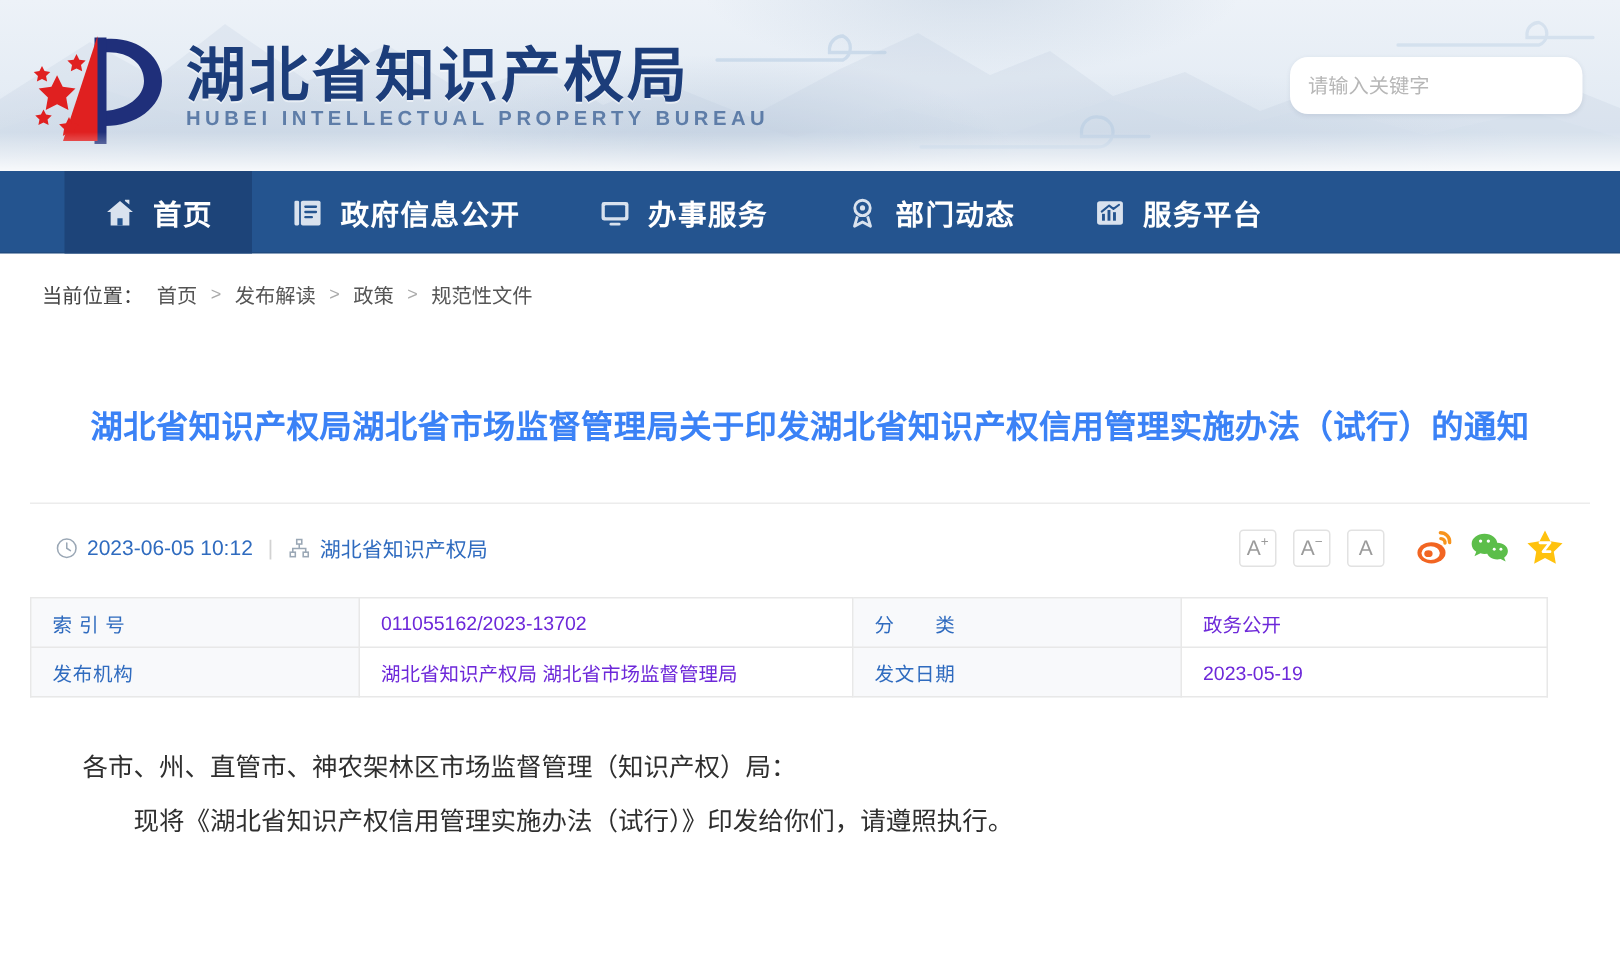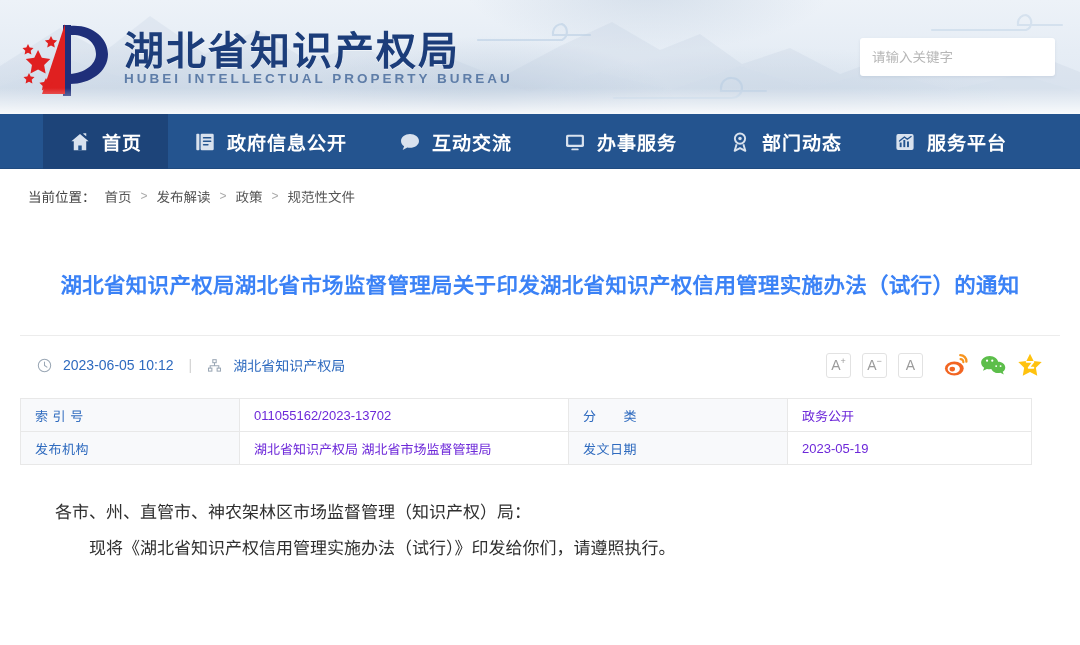--- a/index.html
+++ b/index.html
@@ -38,21 +38,21 @@
     text-shadow:0 1px 0 rgba(255,255,255,.5);
   }
   .brand-en{
     margin-top:0;font-size:13.5px;font-weight:600;letter-spacing:3.0px;
     color:#5e7da8;white-space:nowrap;
   }
 
   .searchbox{
     position:absolute;right:25px;top:38px;
     width:195px;height:38px;display:flex;
-    background:#fff;border-radius:3px;overflow:hidden;
+    background:#fff;border-radius:12px;overflow:hidden;
     box-shadow:0 1px 3px rgba(60,80,110,.10);
   }
   .searchbox input{
     flex:1;border:0;outline:0;background:transparent;
     padding:0 12px;font-size:13.5px;color:#333;
     font-family:"Liberation Sans","DejaVu Sans",sans-serif;
   }
   .searchbox input::placeholder{color:#b7b7b7;}
 
   
@@ -91,21 +91,21 @@
     font-size:21.5px;font-weight:700;color:#3b82f6;
     letter-spacing:.3px;line-height:1.5;
     padding:48px 22px 0;box-sizing:border-box;
   }
   .rule{height:1px;background:#ececec;margin-top:33px;}
 
   .meta{
     height:58px;display:flex;align-items:center;
     padding:0 17px;box-sizing:border-box;
   }
-  .meta-left{display:flex;align-items:center;gap:9px;font-size:14px;color:#2f6bbf;}
+  .meta-left{display:flex;align-items:center;gap:4px;font-size:14px;color:#2f6bbf;}
   .meta-left .divider{color:#d2d2d2;margin:0 6px;font-weight:300;}
   .meta-left .src{color:#2f6bbf;cursor:pointer;}
   .meta-right{margin-left:auto;display:flex;align-items:center;gap:11px;}
   .fs-btn{
     width:25px;height:25px;border:1px solid #e2e2e2;border-radius:3px;
     background:#fff;color:#9b9b9b;font-size:14px;
     display:flex;align-items:center;justify-content:center;cursor:pointer;
     position:relative;box-sizing:border-box;
   }
   .fs-btn sup{font-size:9px;position:relative;top:-4px;left:0px;}
@@ -207,26 +207,20 @@
       <rect x="7.2" y="3" width="14.3" height="18" rx="1.4" fill="#d9e2ee"></rect>
       <g fill="#24548f">
         <rect x="9.6" y="6.6" width="9.4" height="1.7" rx=".8"></rect>
         <rect x="9.6" y="10.4" width="9.4" height="1.7" rx=".8"></rect>
         <rect x="9.6" y="14.2" width="6.4" height="1.7" rx=".8"></rect>
       </g>
     </svg>
     <span class="nav-label">政府信息公开</span>
   </div>
 
-  <div class="nav-item">
-    <svg class="nav-ico" viewBox="0 0 24 24">
-      <path d="M12 3.4c5.4 0 9.8 3.3 9.8 7.5s-4.4 7.5-9.8 7.5c-1 0-2-.1-2.9-.3l-5.1 2.5 1.6-3.9C3.4 15.3 2.2 13.3 2.2 11c0-4.2 4.4-7.6 9.8-7.6Z" fill="#d9e2ee"></path>
-    </svg>
-    <span class="nav-label">互动交流</span>
-  </div>
 
   <div class="nav-item">
     <svg class="nav-ico" viewBox="0 0 24 24">
       <rect x="2.2" y="4" width="19.6" height="13.4" rx="1.8" fill="#d9e2ee"></rect>
       <rect x="4.6" y="6.3" width="14.8" height="8.8" rx=".8" fill="#24548f"></rect>
       <rect x="8" y="19" width="8" height="2.1" rx="1" fill="#d9e2ee"></rect>
     </svg>
     <span class="nav-label">办事服务</span>
   </div>
 

